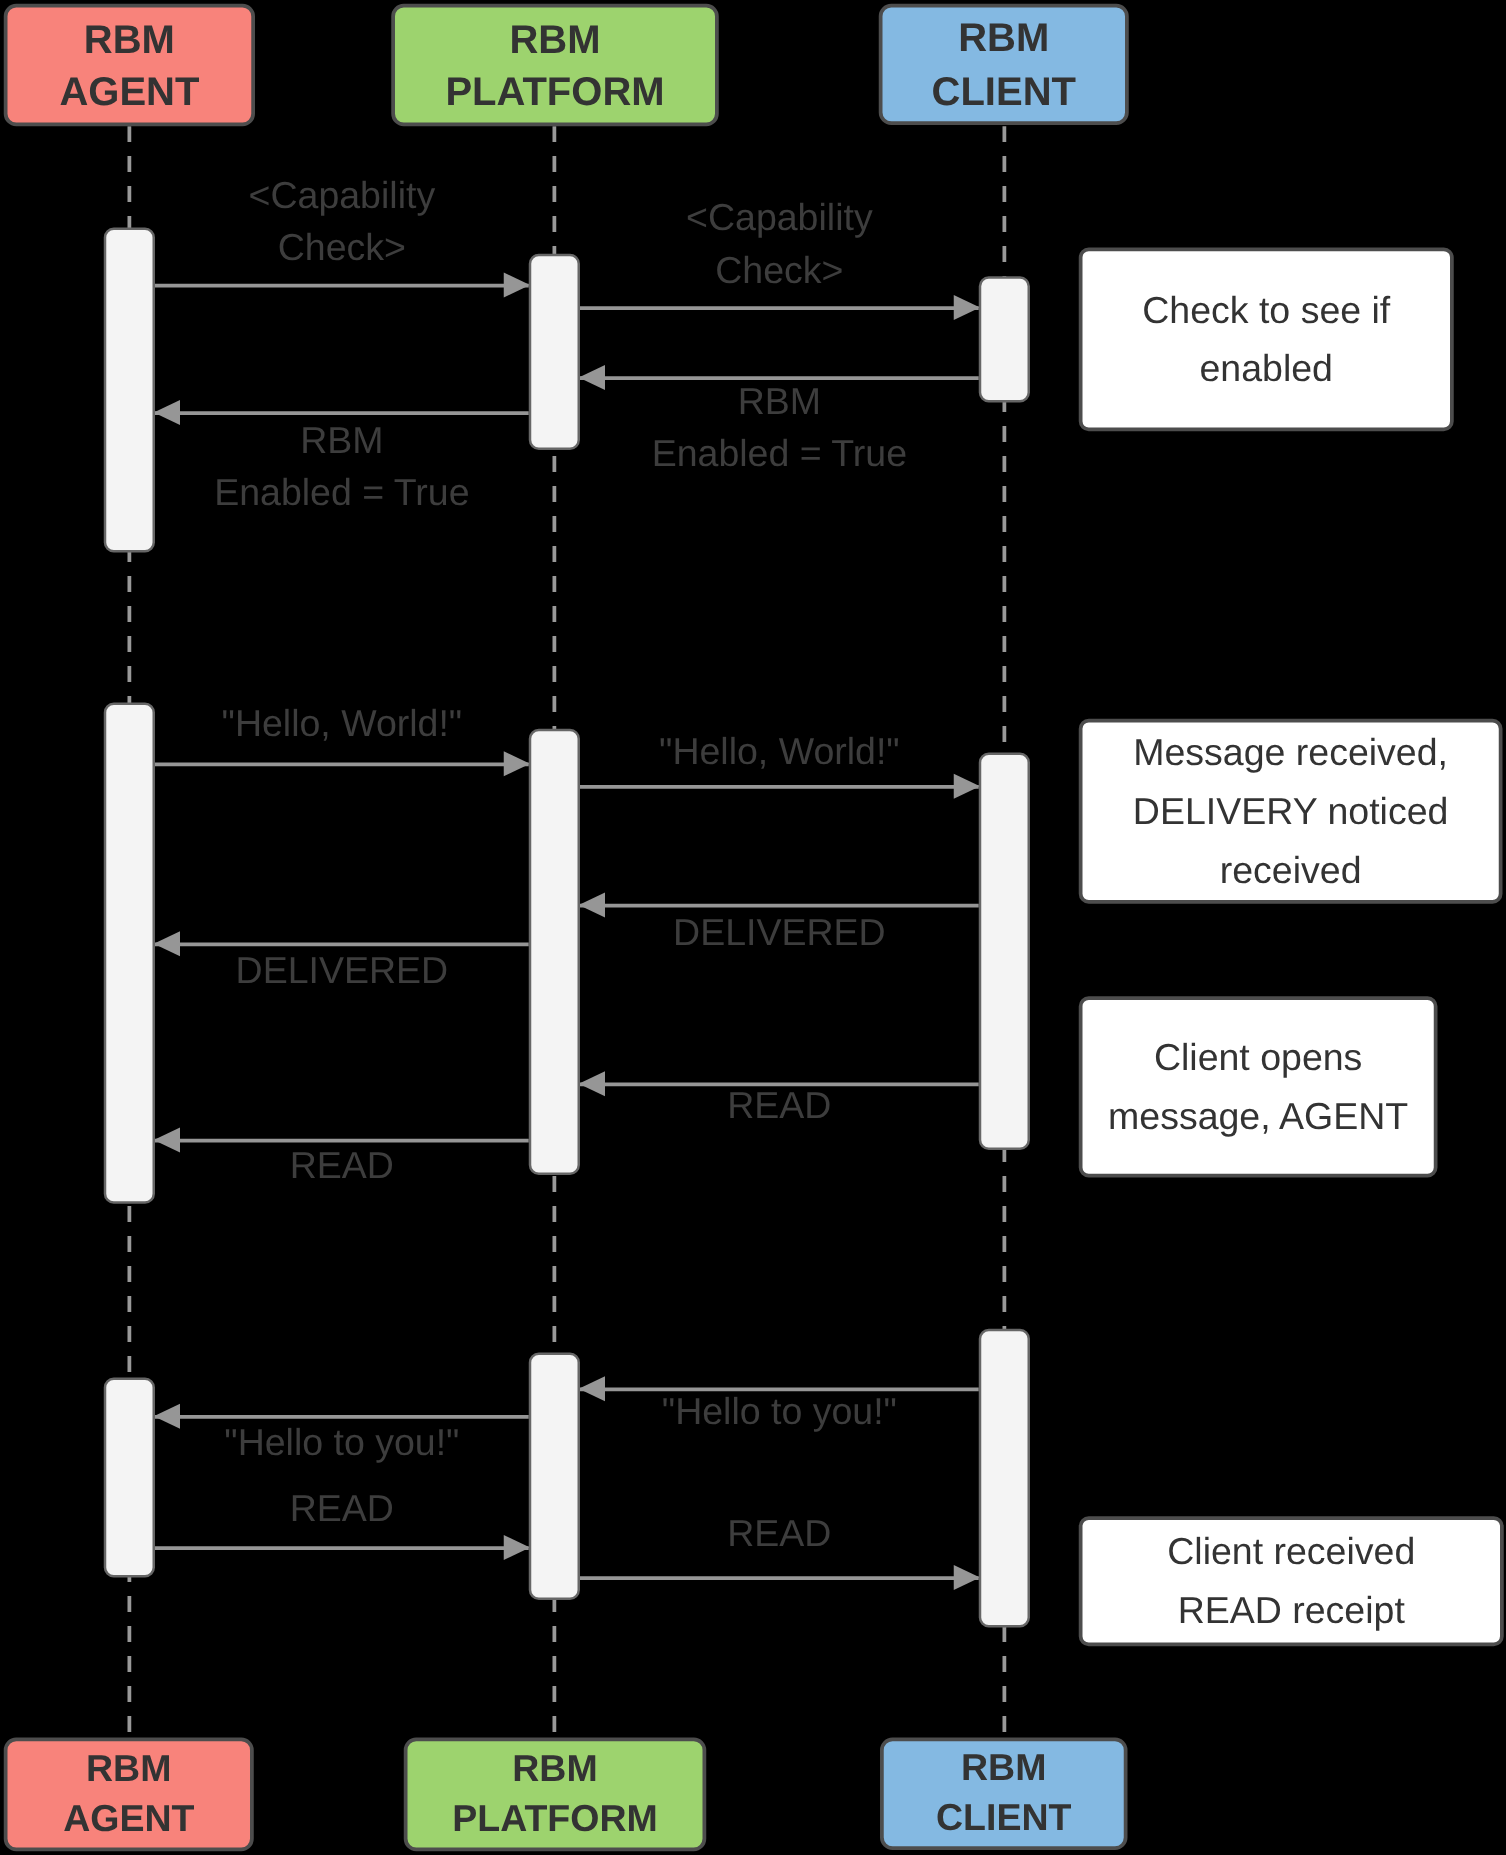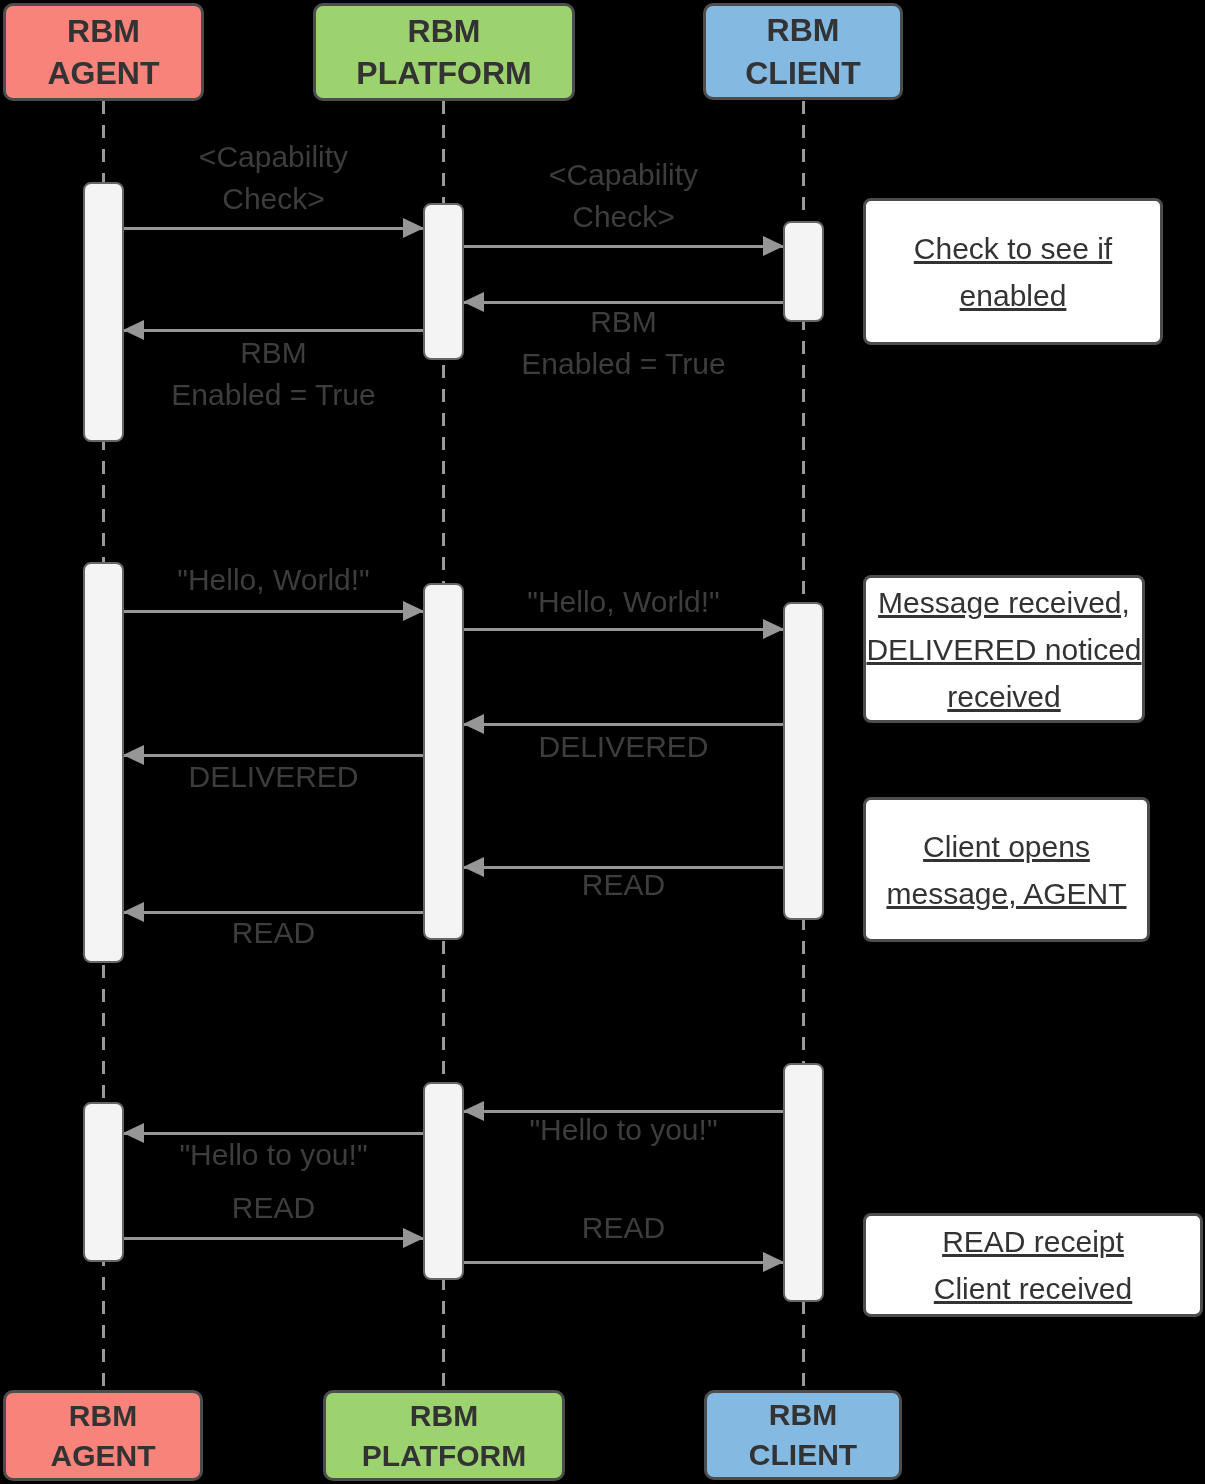--- a/index.html
+++ b/index.html
@@ -41,21 +41,21 @@
   .msg{
     position:absolute;text-align:center;color:#3d3d3d;font-size:30px;line-height:42px;z-index:4;
   }
   .msg span{display:block;}
   
   .note{
     position:absolute;background:#fff;border:3px solid #4d4d4d;border-radius:8px;box-sizing:border-box;
     display:flex;flex-direction:column;align-items:center;justify-content:center;
     text-align:center;color:#333;font-size:30px;line-height:47px;z-index:4;
   }
-  .note span{display:block;text-decoration:underline;}
+  .note span{display:block;}
 </style>
 </head>
 <body>
 
 <div id="stage">
 
   <div class="lifeline" style="left:102px"></div>
   <div class="lifeline" style="left:442px"></div>
   <div class="lifeline" style="left:802px"></div>
 
@@ -198,27 +198,27 @@
     <span>READ</span>
   </div>
   <div class="msg rcol" style="top:1207px">
     <span>READ</span>
   </div>
 
   <div class="note" style="left:863px;top:198px;width:300px;height:147px">
     <span>Check to see if</span>
     <span>enabled</span>
   </div>
-  <div class="note" style="left:863px;top:575px;width:282px;height:148px">
+  <div class="note" style="left:863px;top:575px;width:339px;height:148px">
     <span>Message received,</span>
-    <span>DELIVERED noticed</span>
+    <span>DELIVERY noticed</span>
     <span>received</span>
   </div>
   <div class="note" style="left:863px;top:797px;width:287px;height:145px">
     <span>Client opens</span>
     <span>message, AGENT</span>
   </div>
   <div class="note" style="left:863px;top:1213px;width:340px;height:104px">
+    <span>Client received</span>
     <span>READ receipt</span>
-    <span>Client received</span>
   </div>
 
 </div>
 
 </body></html>

